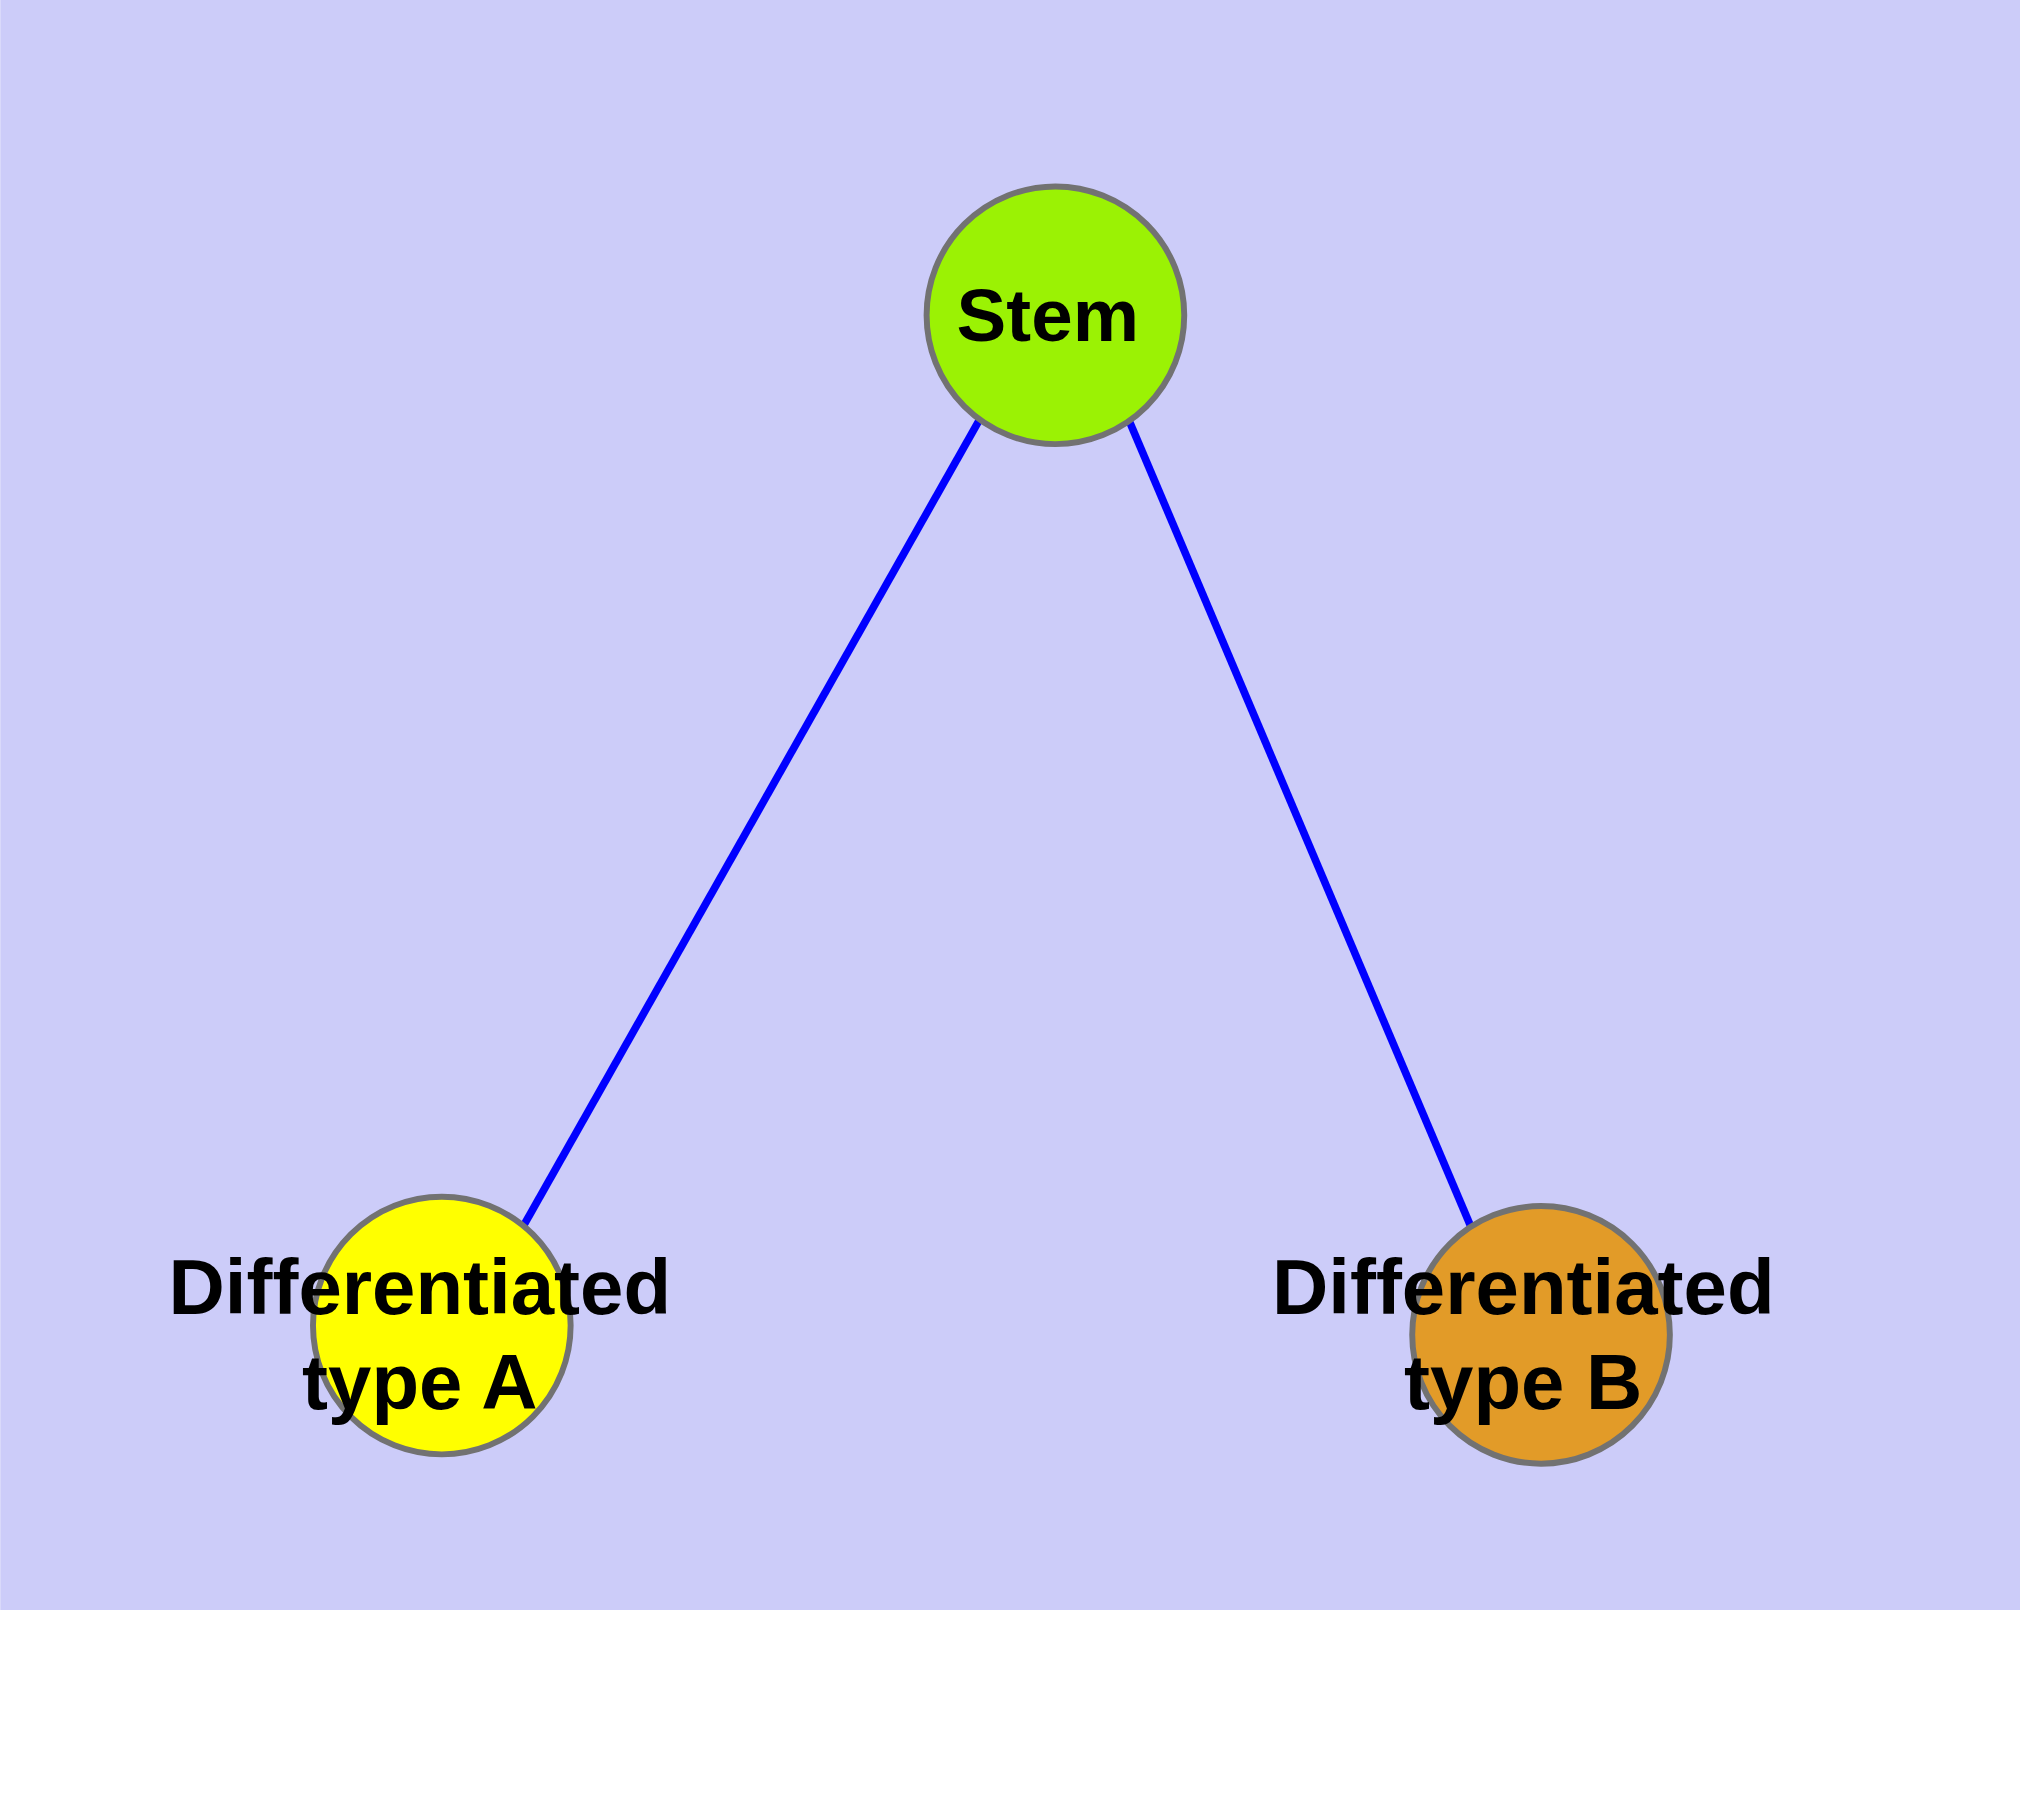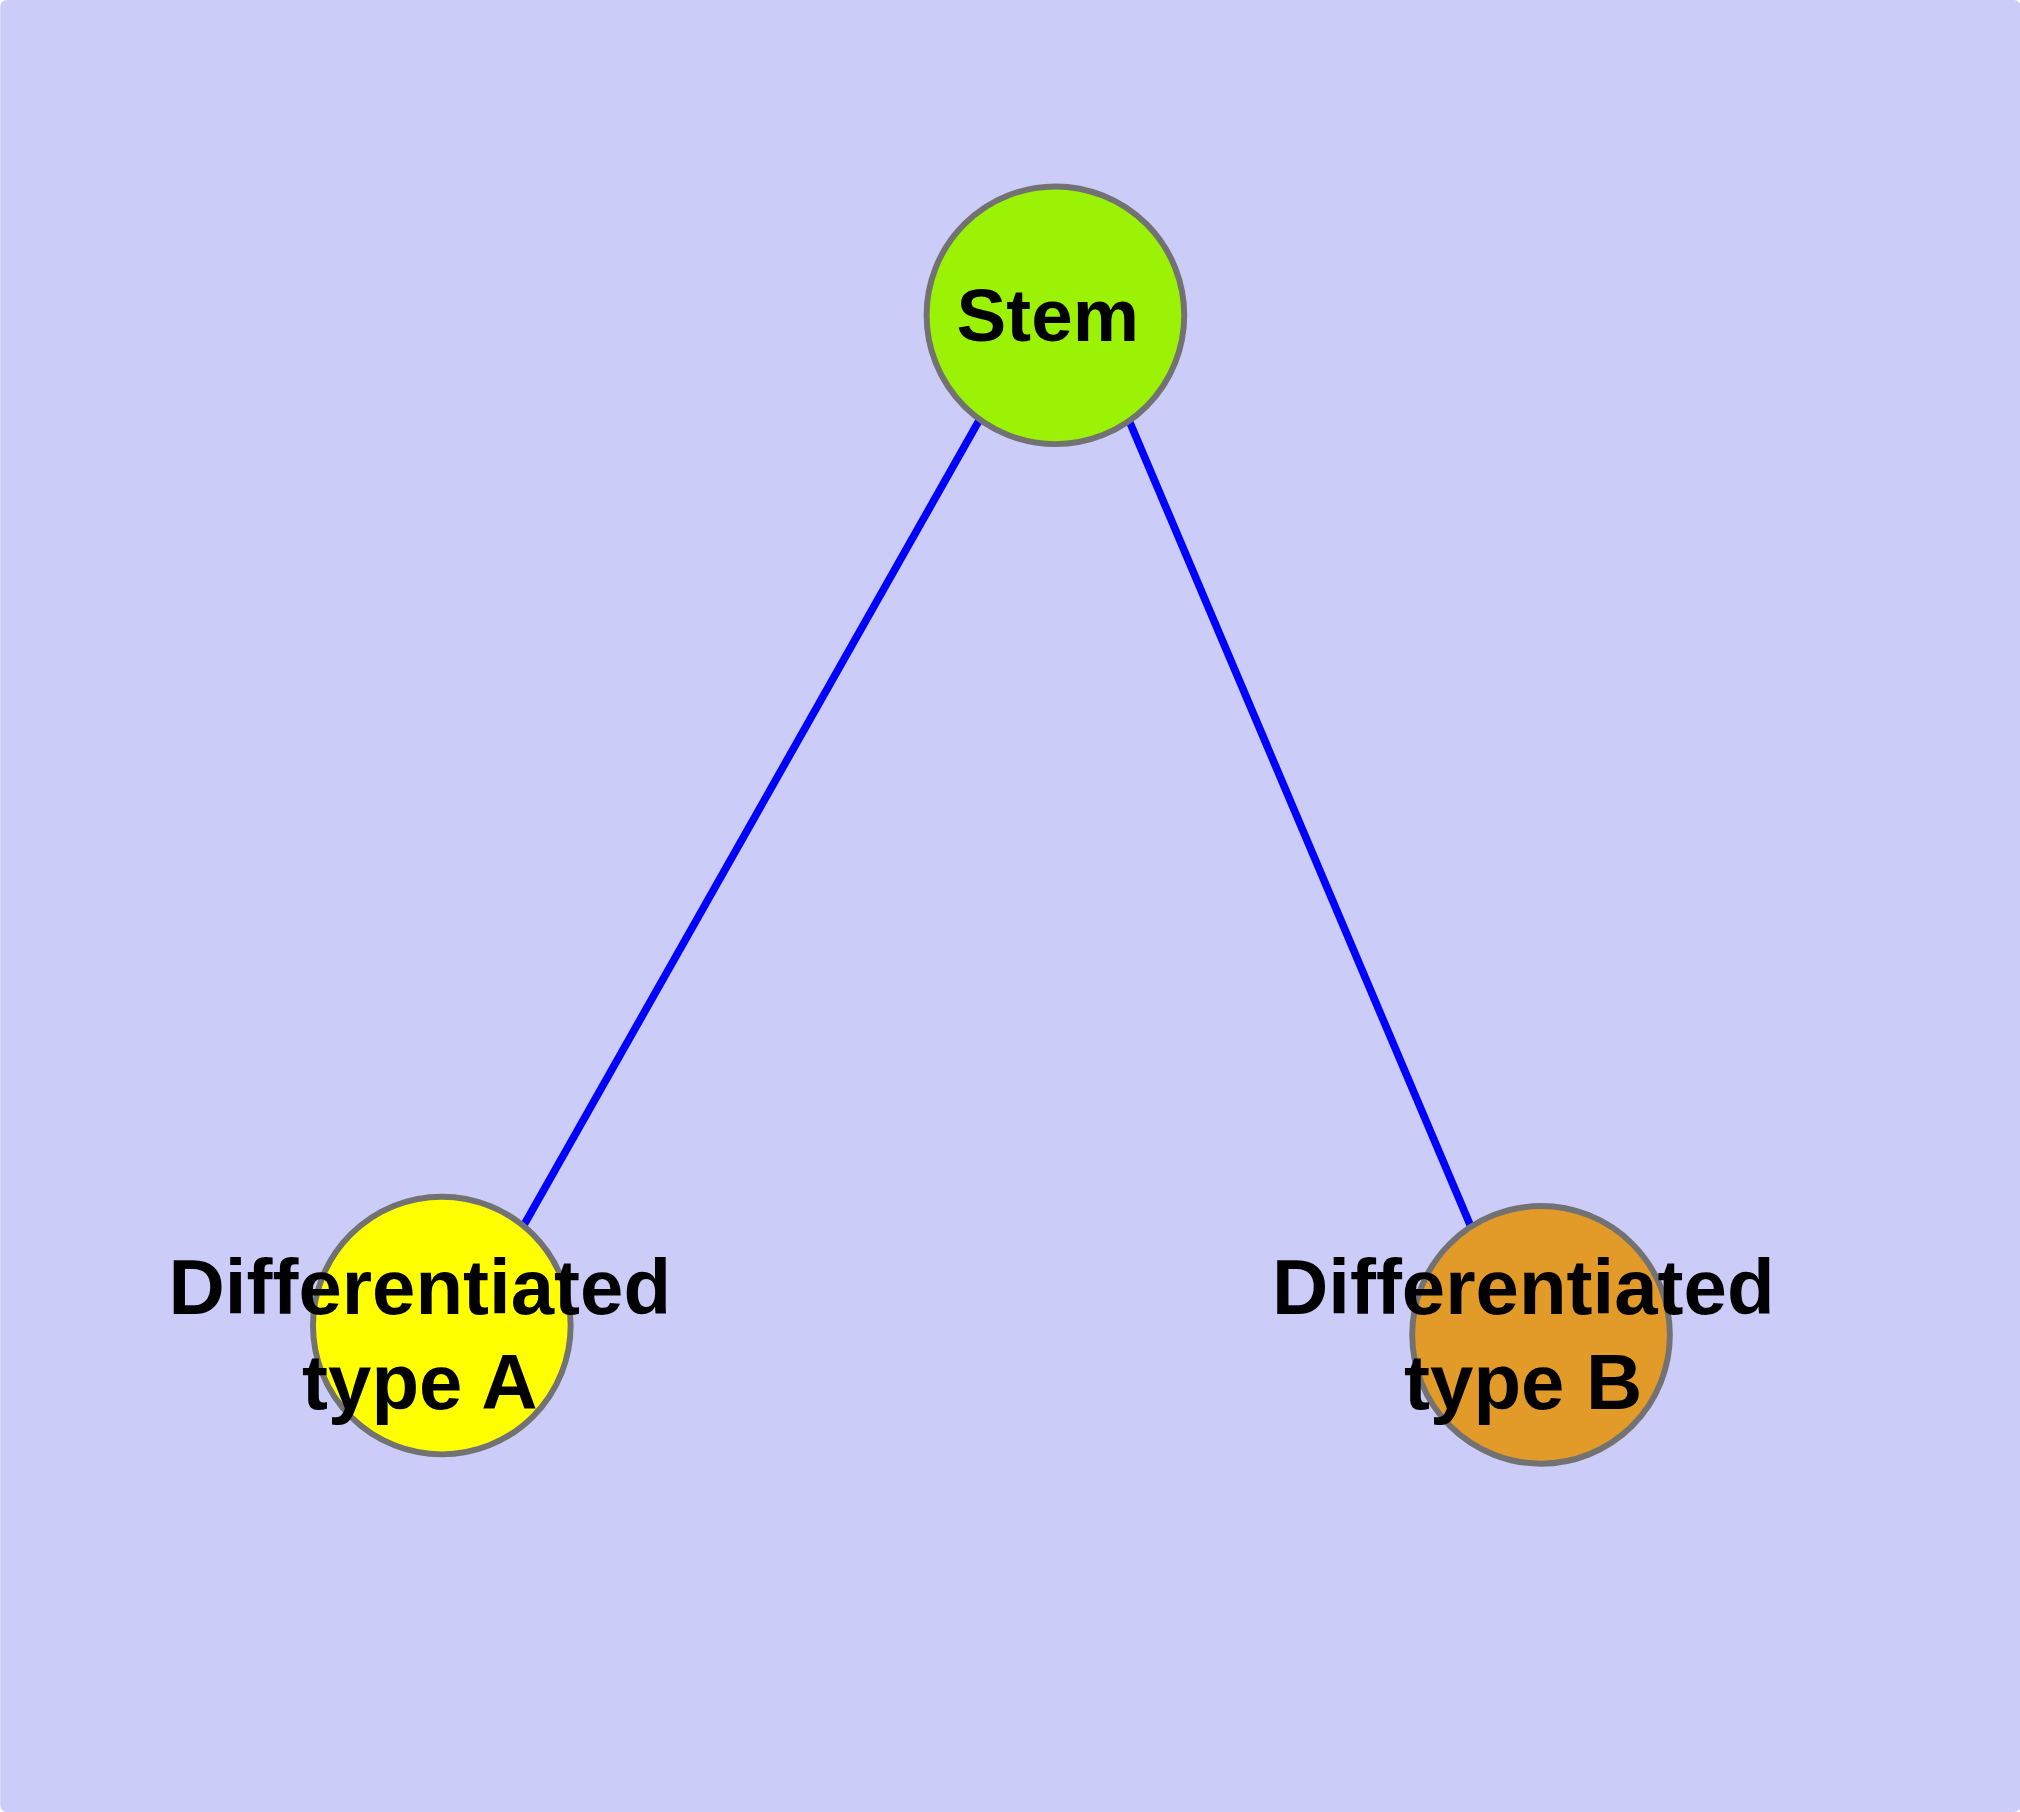--- a/index.html
+++ b/index.html
@@ -34,21 +34,21 @@
     fill: #000000;
     text-anchor: middle;
     dominant-baseline: alphabetic;
   }
   .node-label-stem { font-size: 88px; }
   .node-label-leaf { font-size: 92px; }
 </style>
 </head>
 <body>
 
-<div id="canvas" style="width: 2021px; height: 1812px; border-radius: 7px;">
+<div id="canvas" style="width: 2021px; height: 1610px;">
   <svg id="graph-svg" viewBox="0 0 2384 2138">
     <rect id="bg-rect" x="0" y="0" width="2384" height="2138" fill="#ccccf9"></rect>
     <g id="edges-group">
         <line class="edge-line" x1="1155" y1="496" x2="617" y2="1447" stroke="#0000ff"></line>
         <line class="edge-line" x1="1331" y1="494" x2="1735" y2="1447" stroke="#0000ff"></line>
       </g>
     <g id="nodes-group">
         <circle class="node-circle" cx="1245" cy="372" r="152" fill="#9bf204" stroke="#727272"></circle>
         <circle class="node-circle" cx="521" cy="1564" r="152" fill="#ffff00" stroke="#727272"></circle>
         <circle class="node-circle" cx="1818" cy="1575" r="152" fill="#e29b28" stroke="#727272"></circle>

